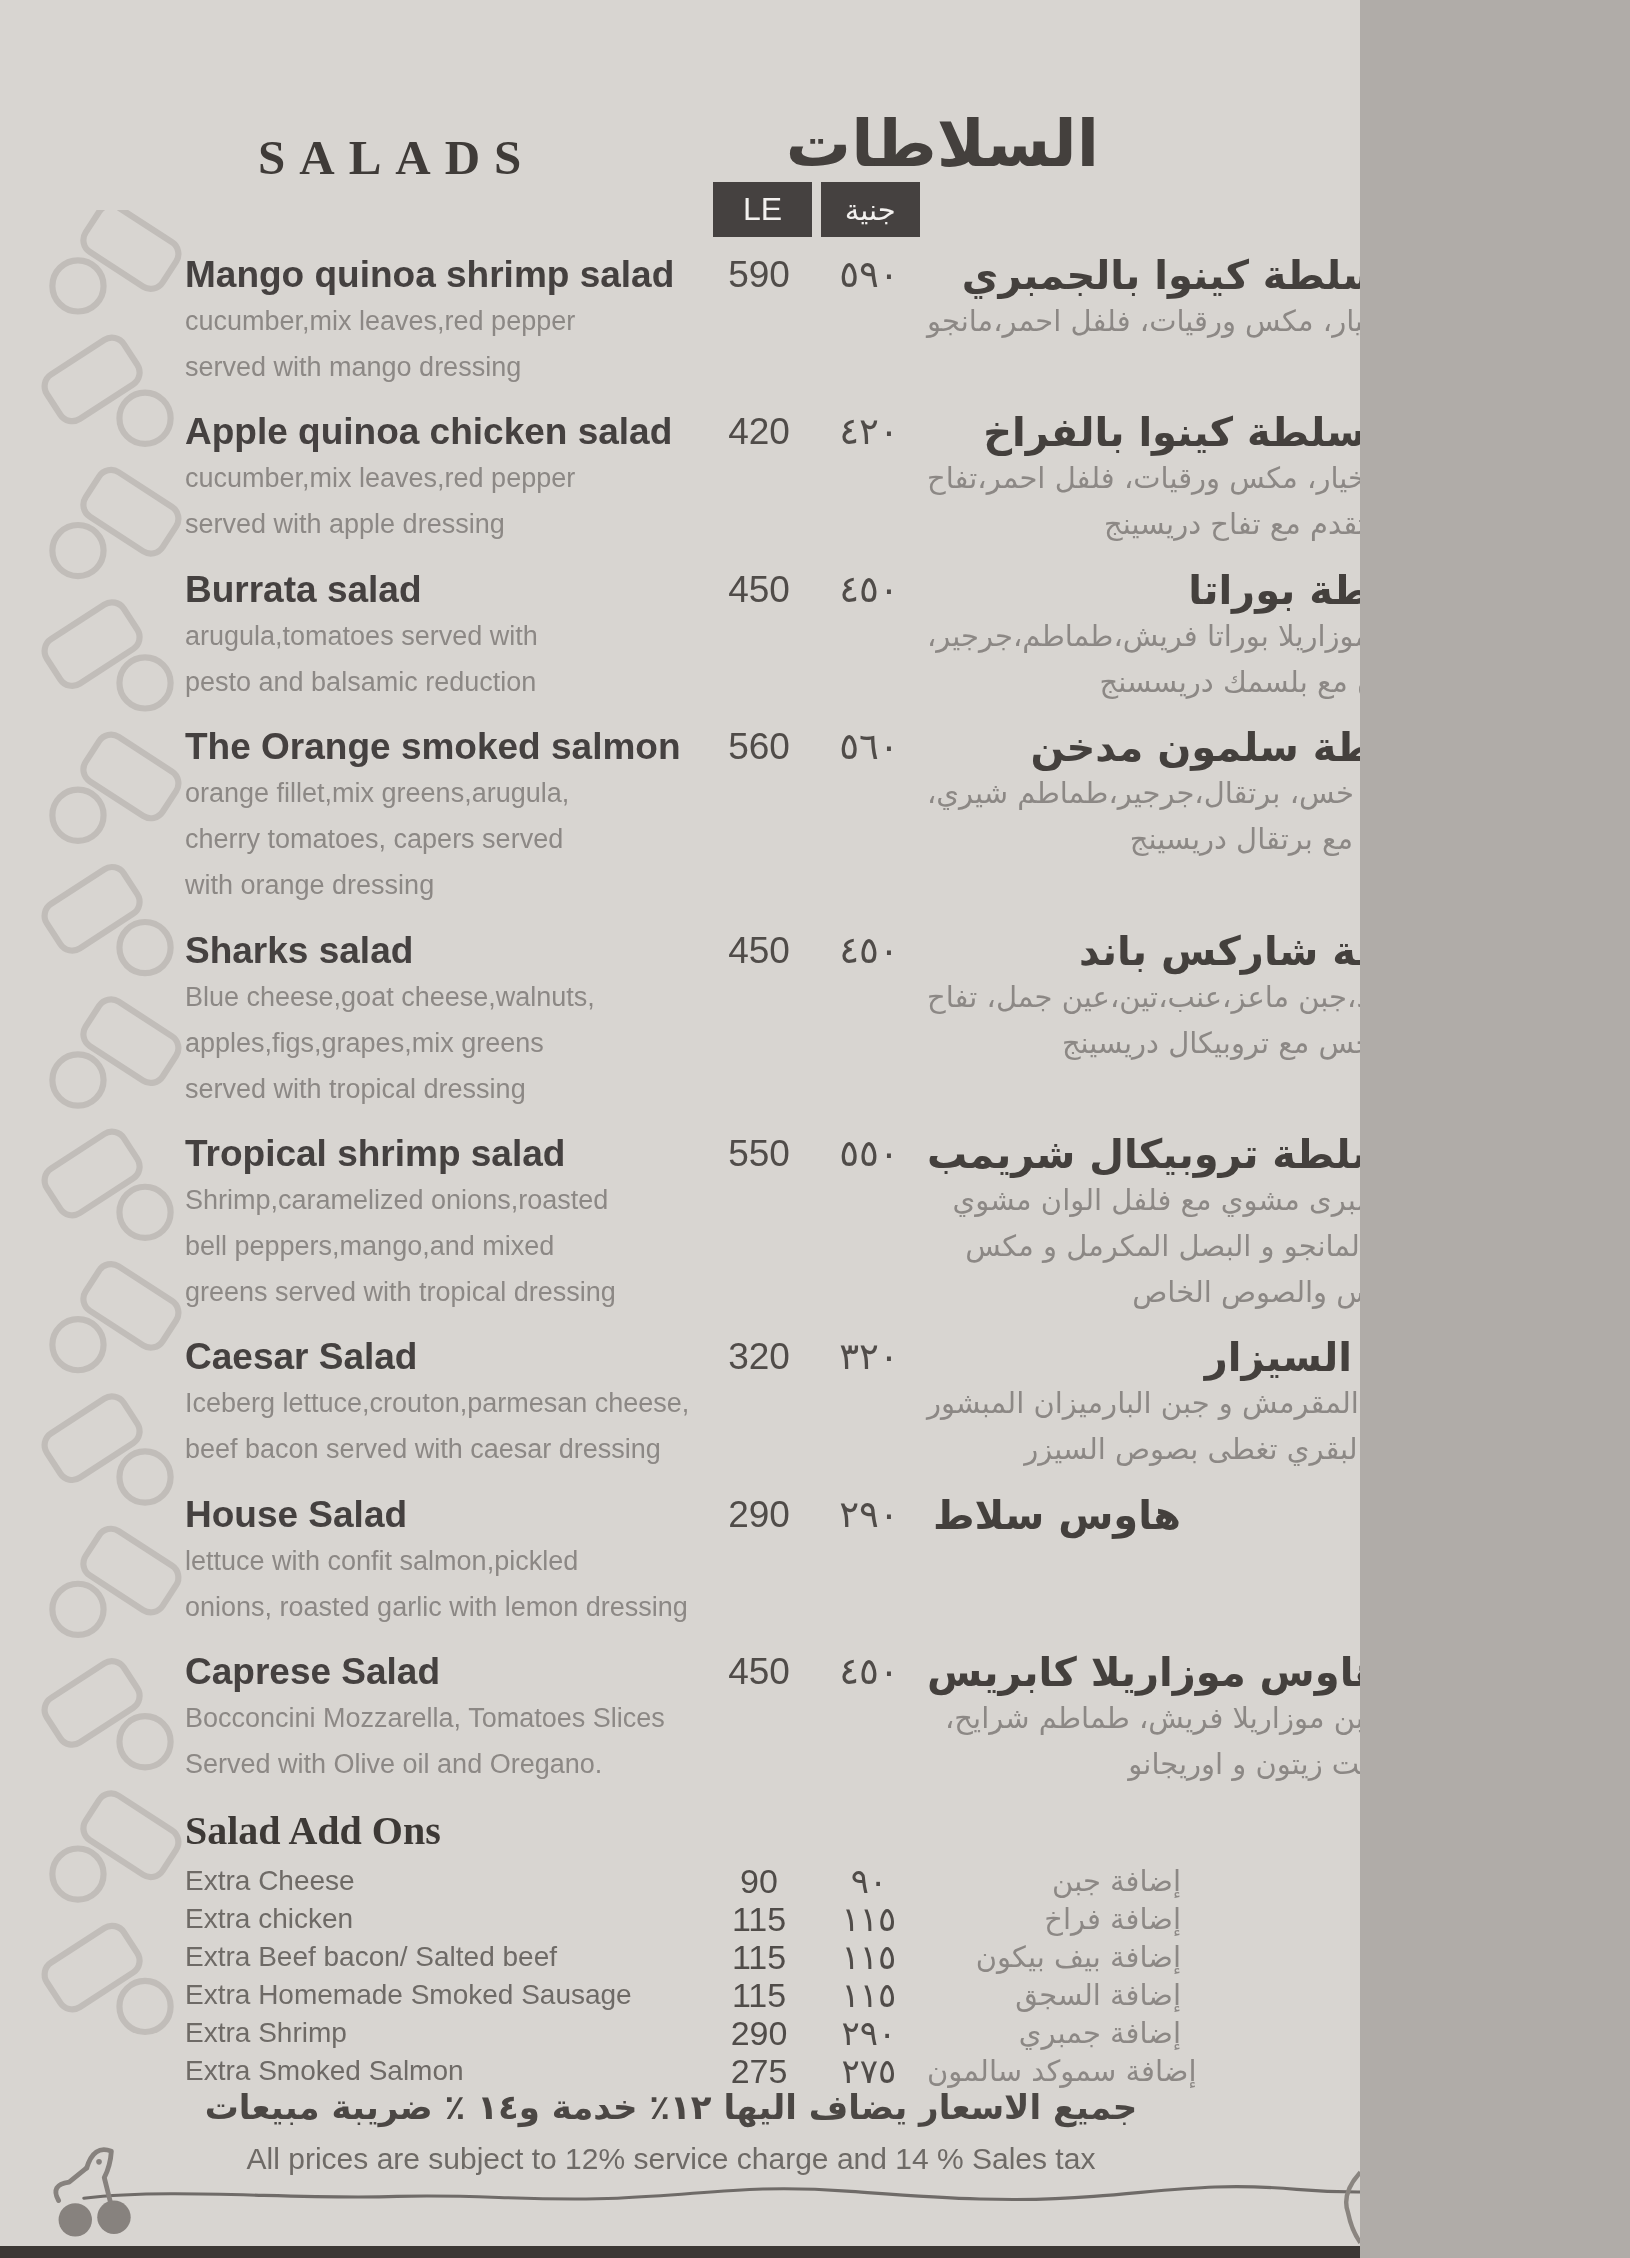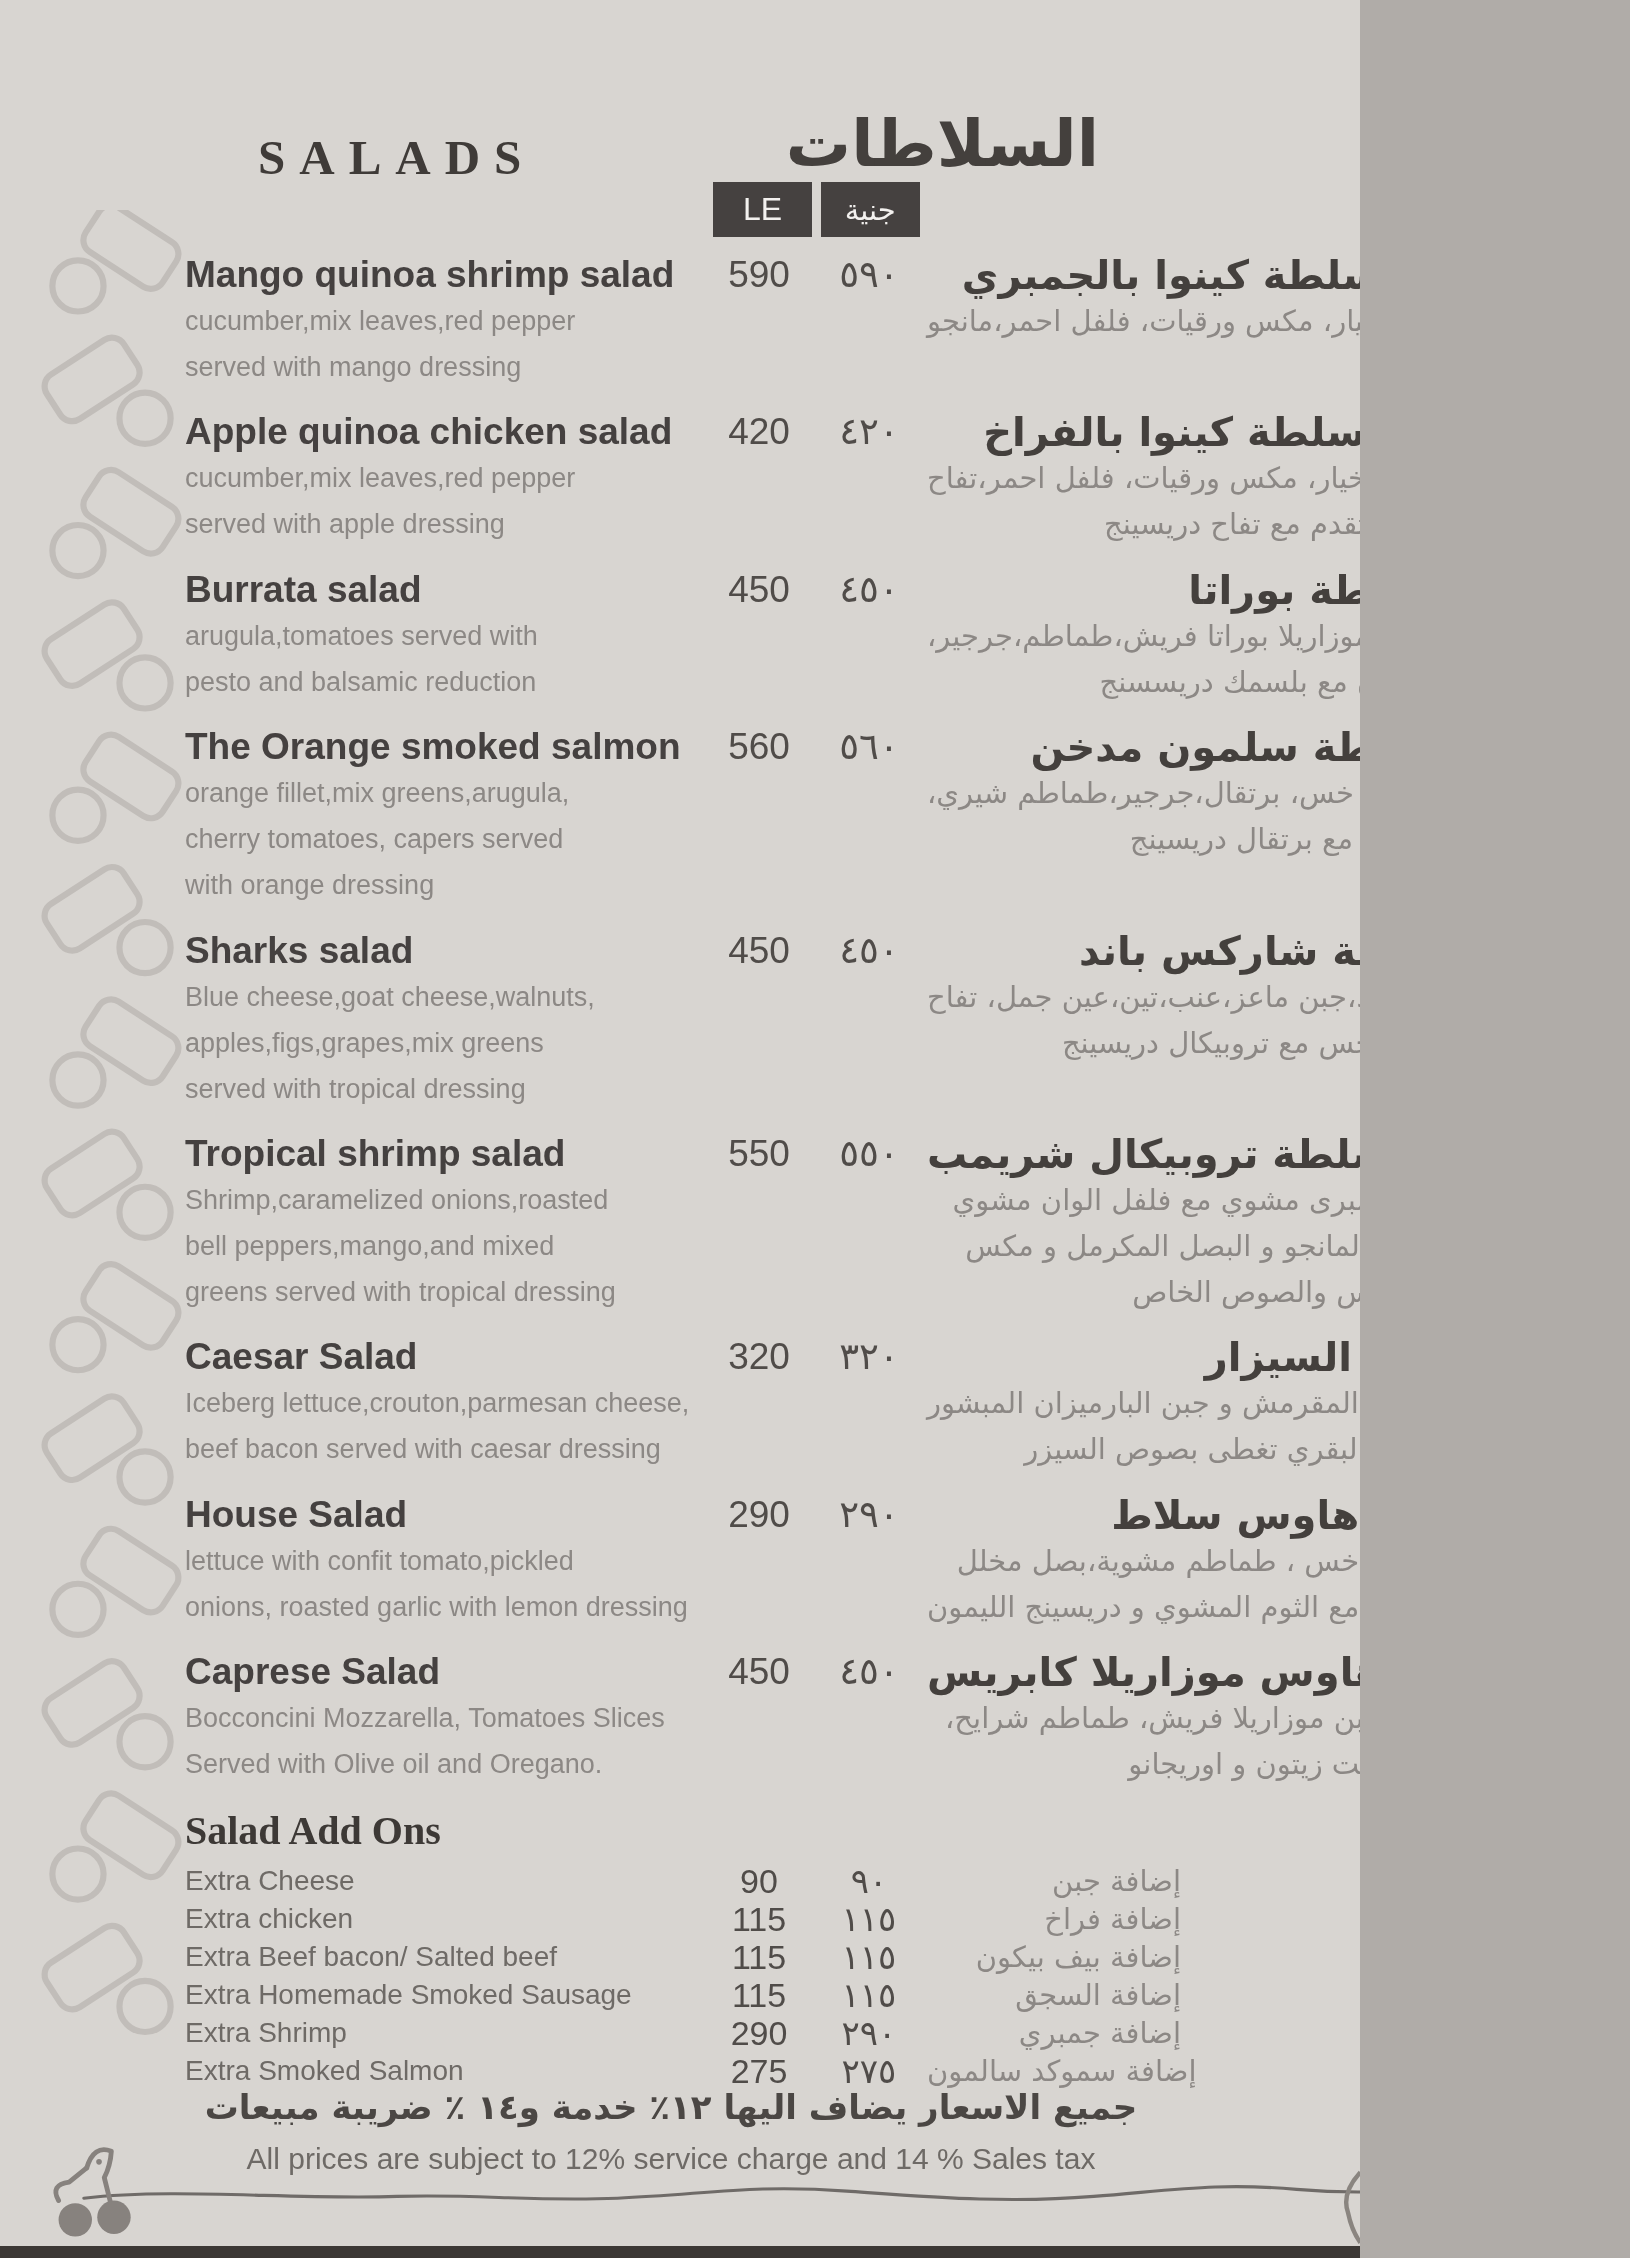--- a/index.html
+++ b/index.html
@@ -228,29 +228,25 @@
           <div>و البيكون البقري تغطى بصوص السيزر</div>
         </div>
     </div>
 
     <div class="item">
       <div class="cell name-en">House Salad</div>
       <div class="cell price">290</div>
       <div class="cell price ar" dir="rtl">٢٩٠</div>
       <div class="cell name-ar ar" dir="rtl">هاوس سلاط</div>
       <div class="cell desc-en">
-          <div>lettuce with confit tomato,pickled</div>
+          <div>lettuce with confit salmon,pickled</div>
           <div>onions, roasted garlic with lemon dressing</div>
         </div>
       <div class="cell"></div>
       <div class="cell"></div>
-      <div class="cell desc-ar ar" dir="rtl">
-          <div>خس ، طماطم مشوية،بصل مخلل</div>
-          <div>مع الثوم المشوي و دريسينج الليمون</div>
-        </div>
     </div>
 
     <div class="item">
       <div class="cell name-en">Caprese Salad</div>
       <div class="cell price">450</div>
       <div class="cell price ar" dir="rtl">٤٥٠</div>
       <div class="cell name-ar ar" dir="rtl">هاوس موزاريلا كابريس</div>
       <div class="cell desc-en">
           <div>Bocconcini Mozzarella, Tomatoes Slices</div>
           <div>Served with Olive oil and Oregano.</div>

